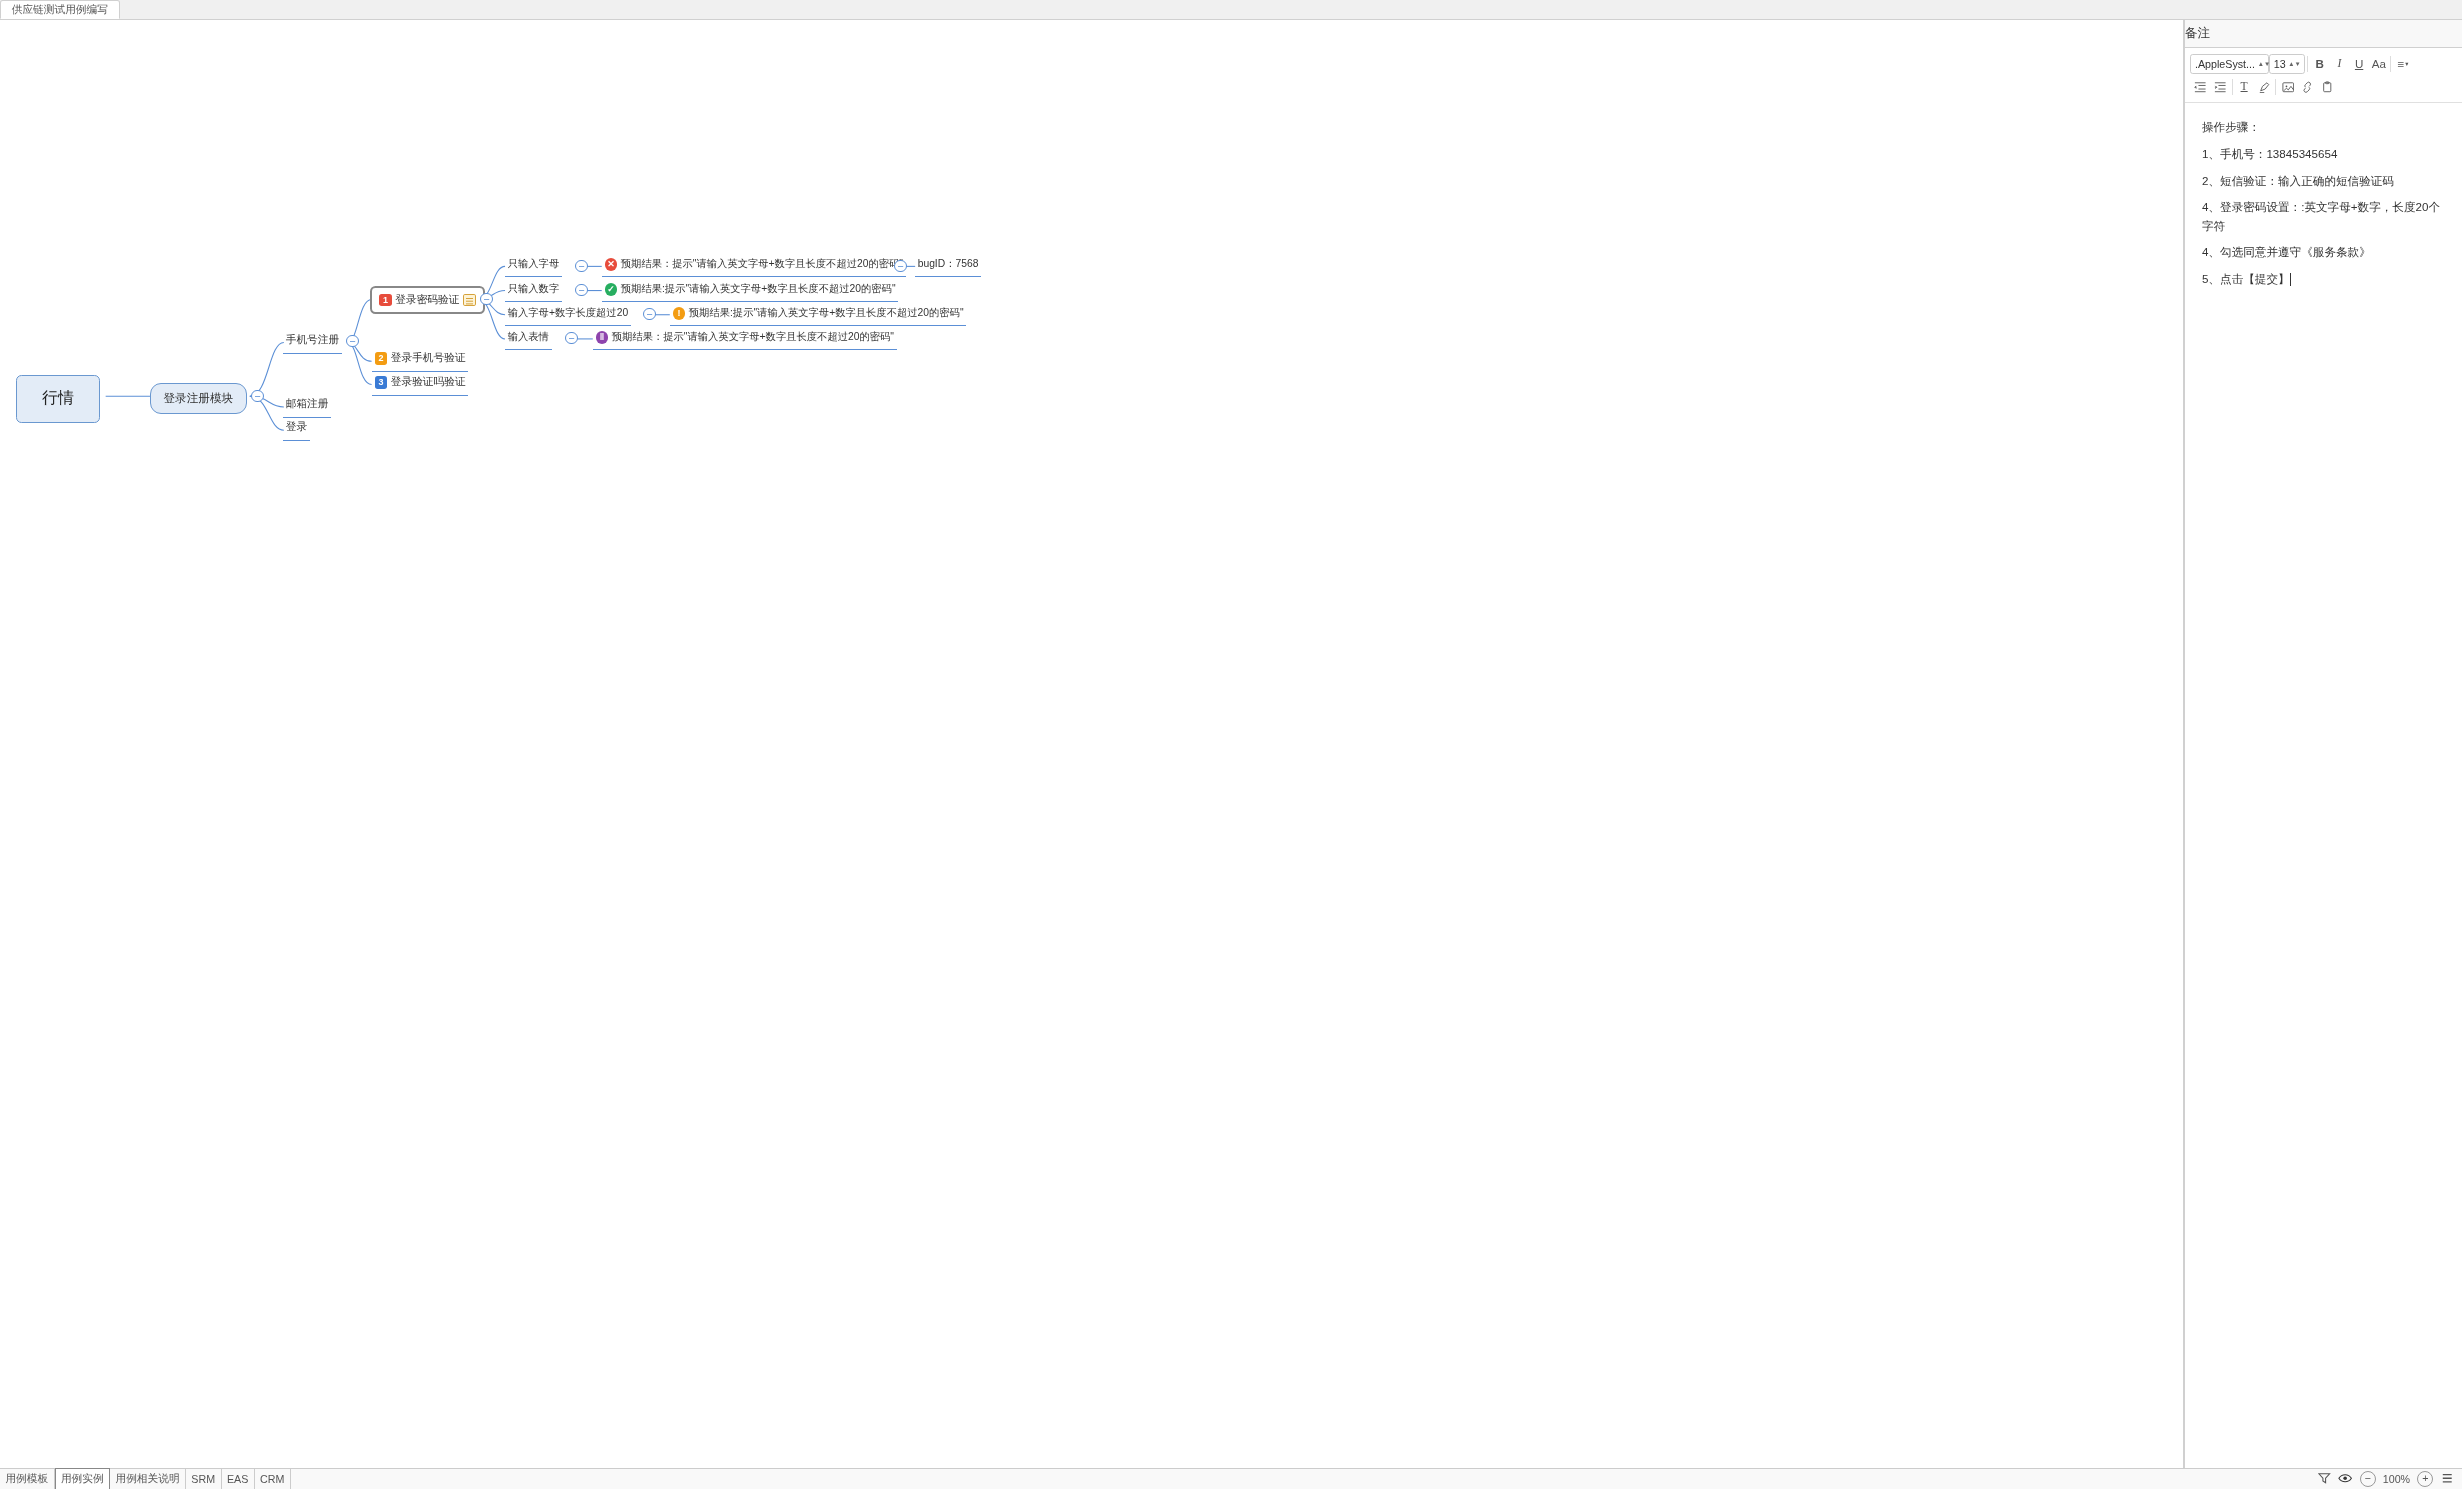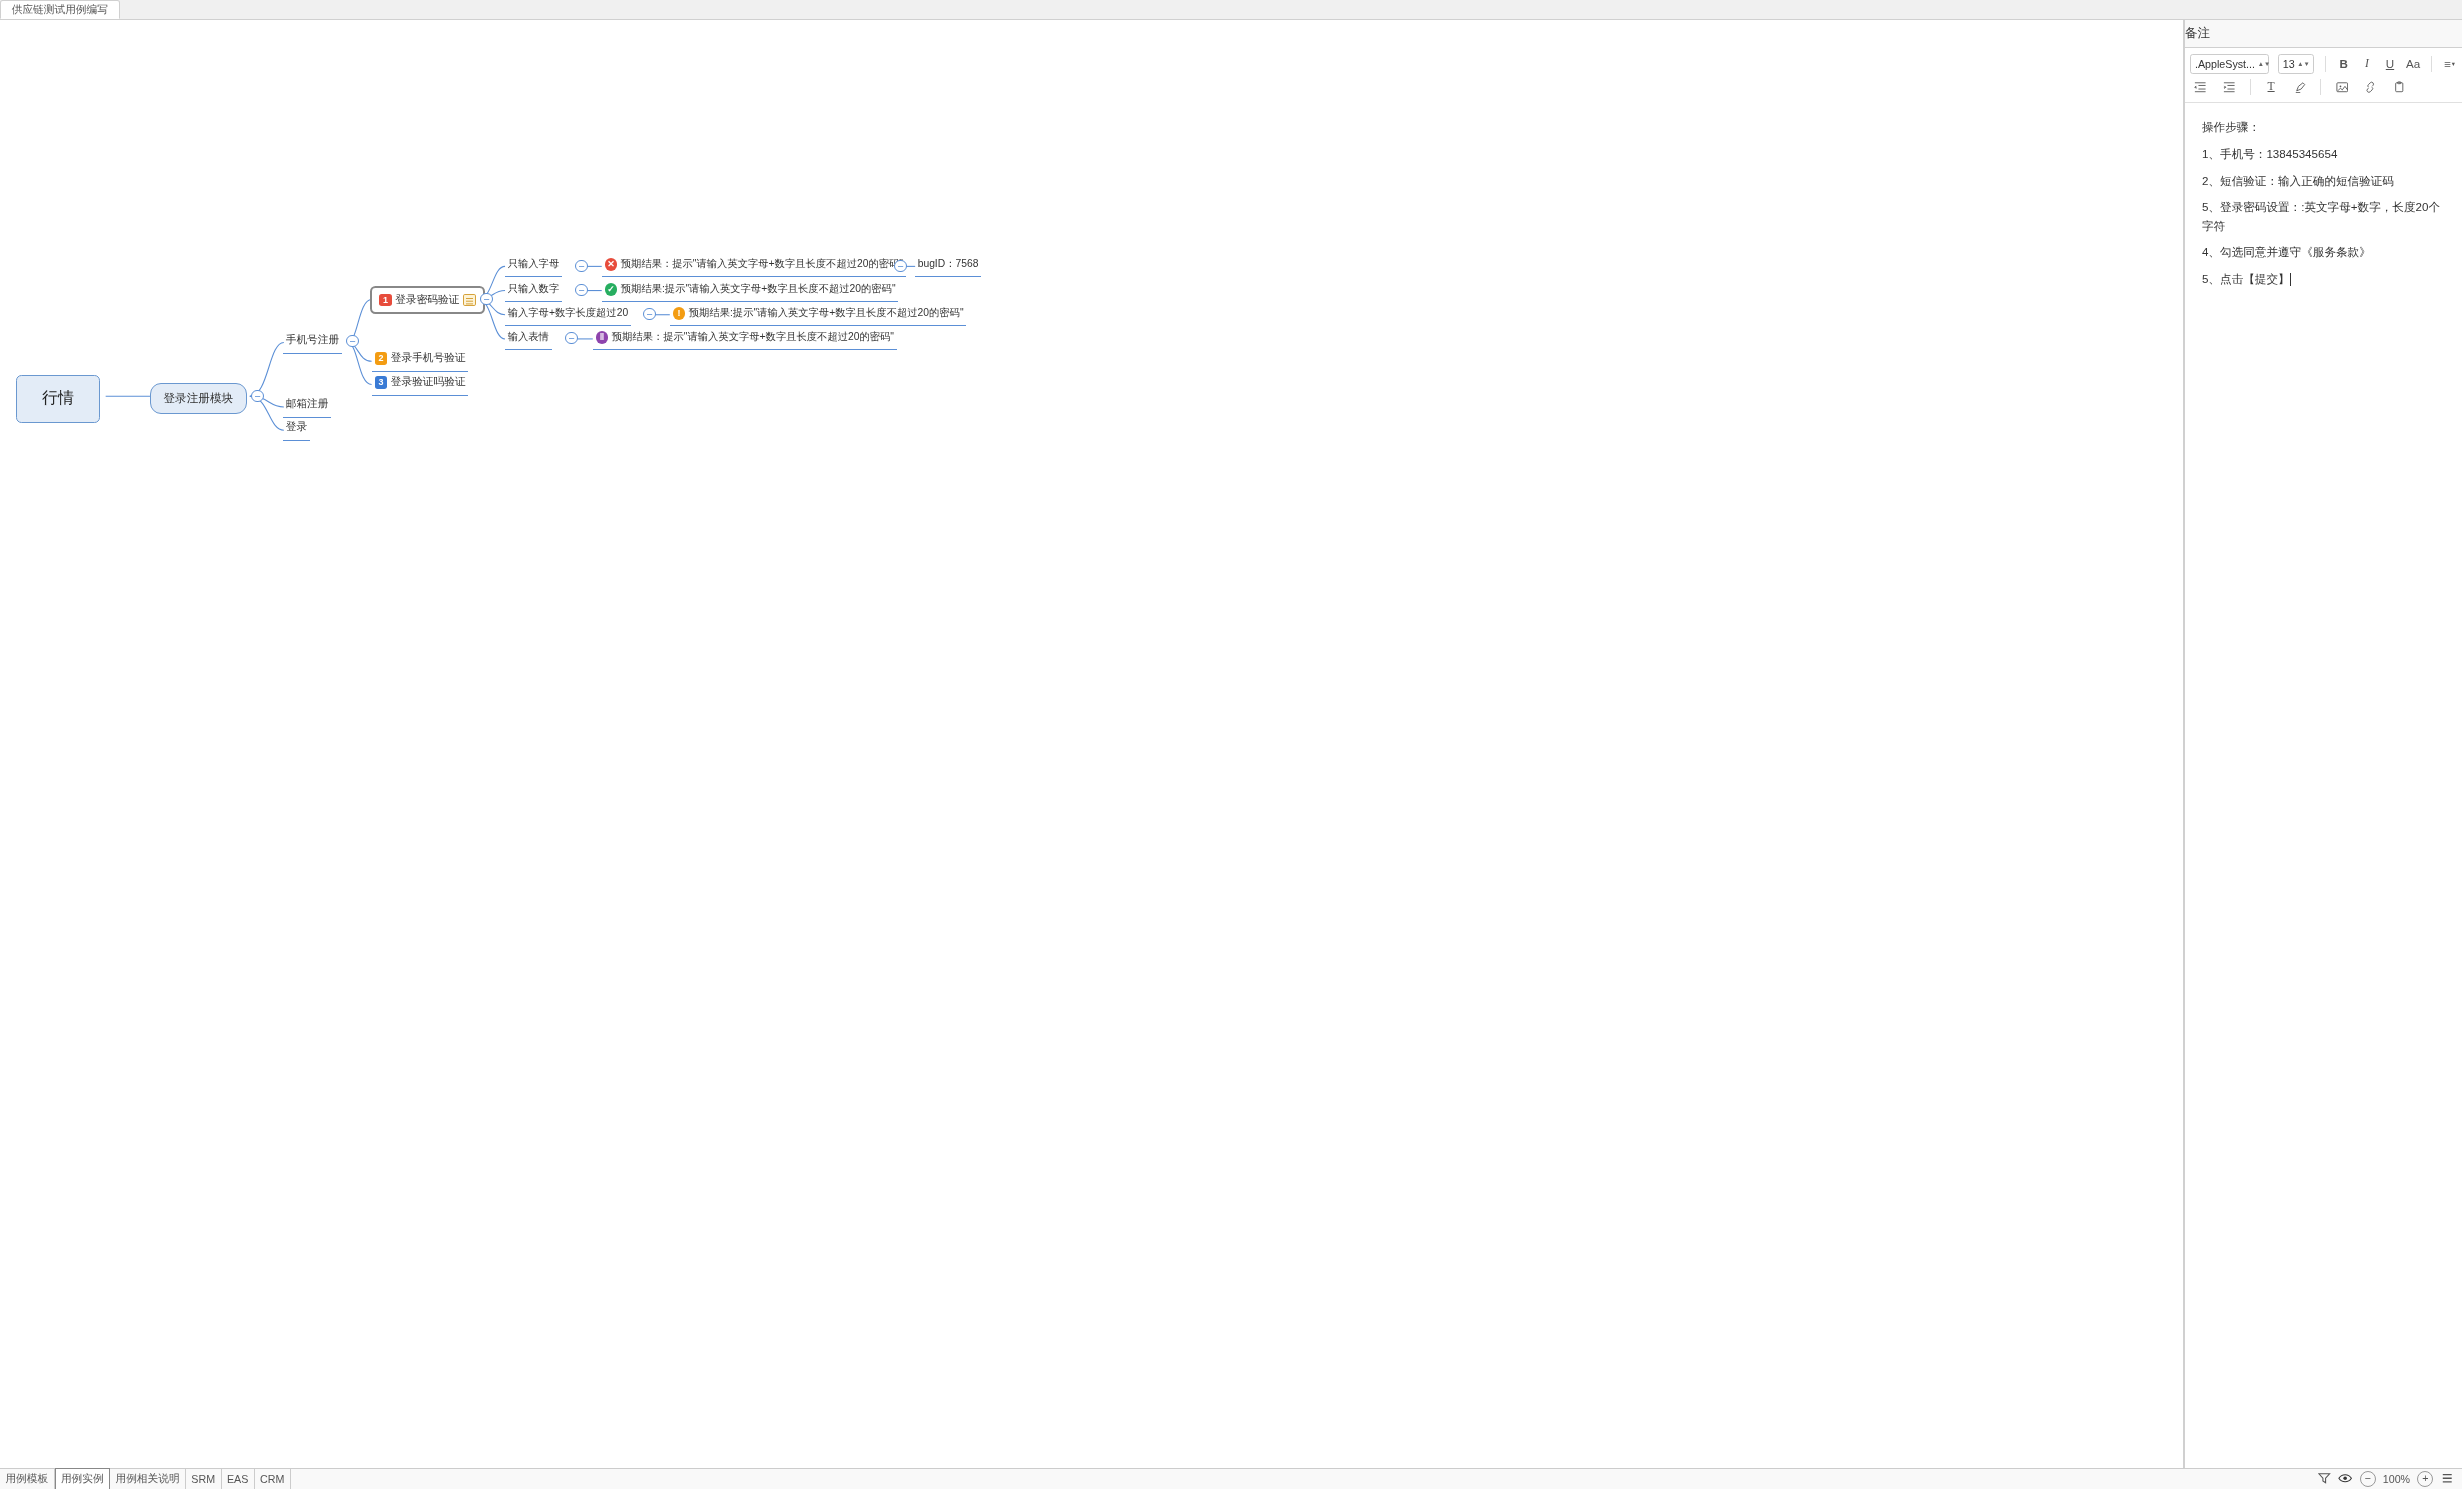--- a/index.html
+++ b/index.html
@@ -12,21 +12,21 @@
 
 
 .main{display:flex;flex:1;min-height:0}
 .canvas-wrap{flex:1;position:relative;background:#fff;overflow:hidden;border-right:0.9px solid #d0d0d0}
 .canvas{position:absolute;inset:0}
 
 
 .notes{width:278px;flex:0 0 auto;display:flex;flex-direction:column;border-left:0.9px solid #d0d0d0;background:#fff}
 .notes-header{text-align:left;font-size:12.5px;padding:5.4px 0;border-bottom:0.9px solid #d0d0d0;background:#f8f8f8}
 .notes-toolbar{border-bottom:0.9px solid #e0e0e0;padding:3.6px 5.4px}
-.tb-row{display:flex;align-items:center;gap:9px;padding:1.8px 0}
+.tb-row{display:flex;align-items:center;gap:0;padding:1.8px 0}
 .tb-sel{display:flex;align-items:center;border:0.9px solid #ccc;border-radius:2.7px;padding:0 3.6px;height:19.7px;font-size:10.7px;color:#333;background:#fff}
 .tb-sel.font{width:79px}
 .tb-sel.size{width:36px;justify-content:flex-end}
 .tb-btn{width:19.7px;height:19.7px;display:flex;align-items:center;justify-content:center;border-radius:2.7px;color:#555;font-size:11.6px;cursor:pointer}
 .tb-sep{width:0.9px;height:16px;background:#ddd;margin:0 1.8px}
 .up-down{display:flex;flex-direction:column;font-size:6.3px;line-height:5.4px;margin-left:2.7px;color:#666}
 .notes-content{padding:7.2px 9px;font-size:11.6px;line-height:1.6;flex:1}
 .notes-content p{margin:8px}
 .cursor{display:inline-block;border-right:0.9px solid #333;height:12.5px;vertical-align:middle}
 
@@ -205,21 +205,21 @@
               <rect x="3" y="2" width="8" height="10" rx="1" stroke="#555" fill="none"></rect>
               <rect x="5" y="1" width="4" height="2" rx="1" stroke="#555" fill="none"></rect>
             </svg>
         </div>
       </div>
     </div>
     <div class="notes-content">
       <p>操作步骤：</p>
       <p>1、手机号：13845345654</p>
       <p>2、短信验证：输入正确的短信验证码</p>
-      <p>5、登录密码设置：:英文字母+数字，长度20个字符</p>
+      <p>4、登录密码设置：:英文字母+数字，长度20个字符</p>
       <p>4、勾选同意并遵守《服务条款》</p>
       <p><span>5、点击【提交】</span><span class="cursor"></span></p>
     </div>
   </div>
 </div>
 
 <div class="bottom-bar">
   <div class="bottom-tabs">
     <div class="bottom-tab">用例模板</div>
     <div class="bottom-tab active">用例实例</div>

